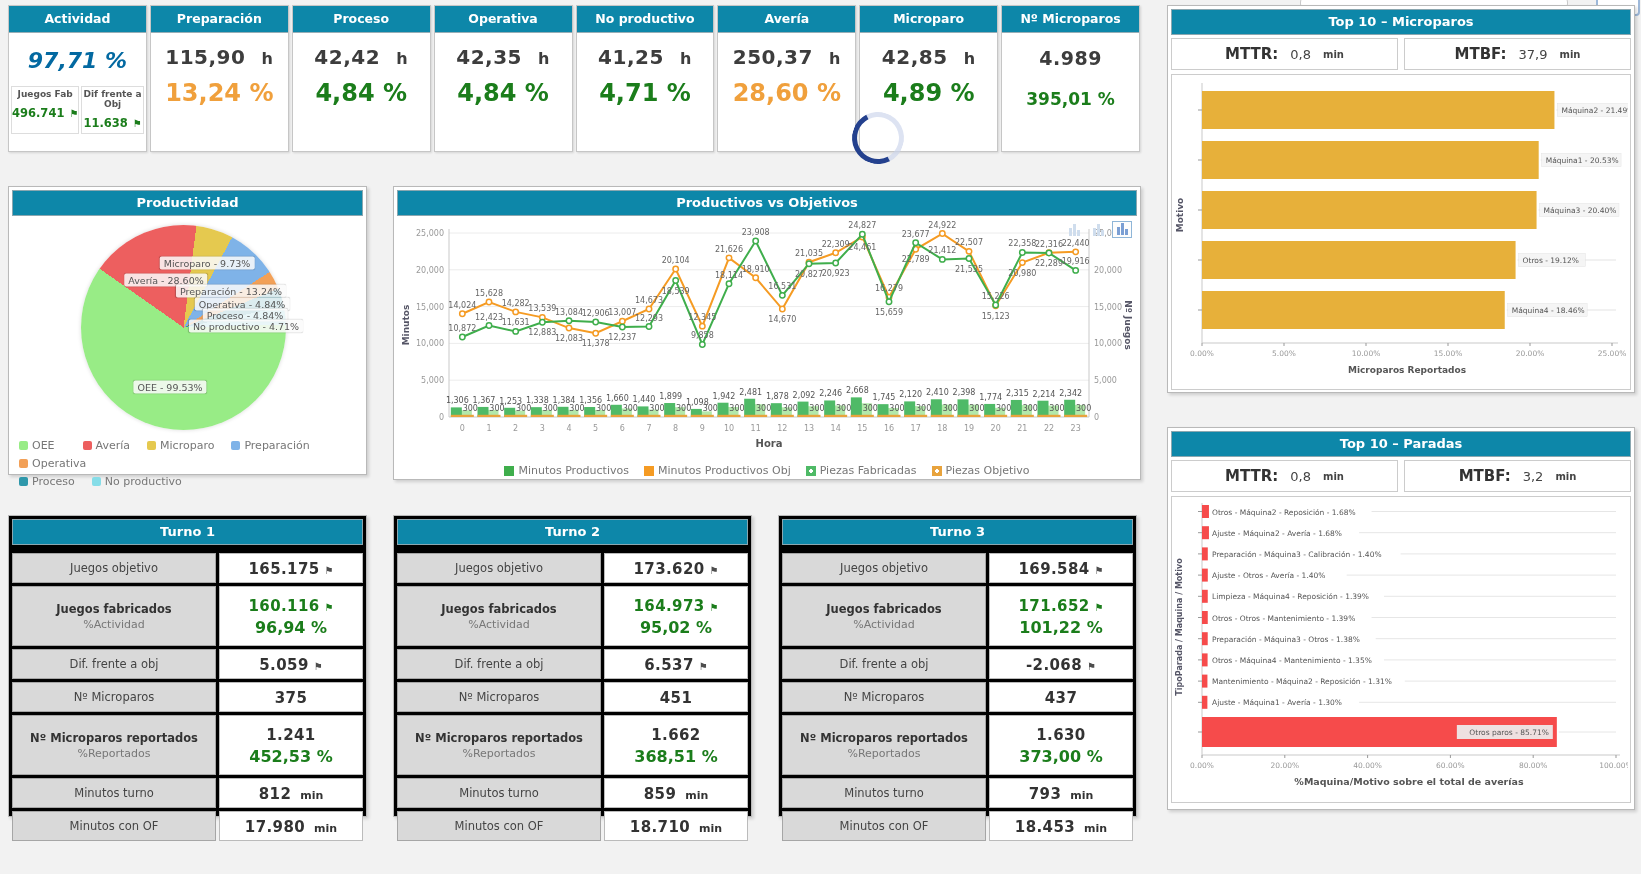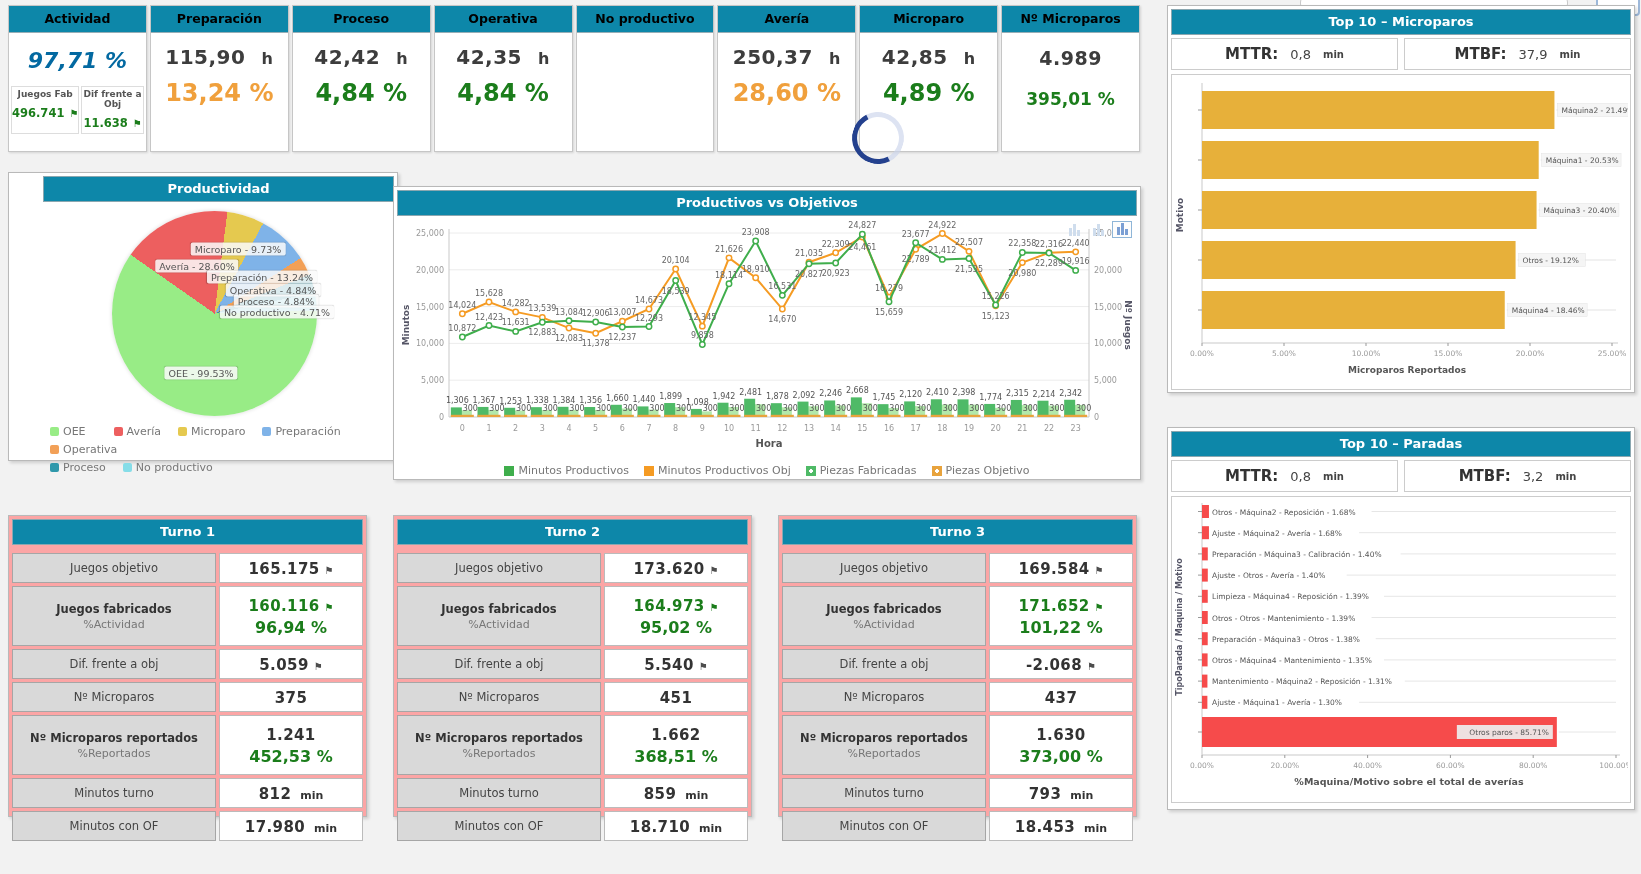--- a/index.html
+++ b/index.html
@@ -4,21 +4,21 @@
 <title>OEE Dashboard</title>
 <style>
   html,body{margin:0;padding:0;background:#e9e9e9;}
   body{font-family:"DejaVu Sans","Liberation Sans",sans-serif;}
   #canvas{position:relative;width:1641px;height:874px;background:#f2f2f2;overflow:hidden;}
   svg{font-family:"DejaVu Sans","Liberation Sans",sans-serif;}
 
   
   #kpi-row{position:absolute;left:8px;top:5px;width:1132px;height:147px;display:flex;gap:3px;}
   .kpi-card{flex:1;background:#fff;border:1px solid #c6c6c6;box-shadow:1px 1px 2px rgba(0,0,0,.12);display:flex;flex-direction:column;}
-  .kpi-header{height:26px;line-height:26px;background:#0d87a9;border-bottom:1px solid #97aeb6;color:#000000;font-weight:bold;font-size:12.5px;text-align:center;white-space:nowrap;overflow:hidden;}
+  .kpi-header{height:26px;line-height:26px;background:#0d87a9;border-bottom:1px solid #97aeb6;color:#ffffff;font-weight:bold;font-size:12.5px;text-align:center;white-space:nowrap;overflow:hidden;}
   .kpi-body{flex:1;text-align:center;}
   .kpi-val{margin-top:12px;font-size:20px;font-weight:bold;color:#3d3d3d;letter-spacing:.5px;}
   .kpi-unit{font-size:16px;font-weight:bold;color:#3d3d3d;margin-left:16px;}
   .kpi-pct{margin-top:10px;font-size:24px;font-weight:bold;}
   .kpi-card.t-std2 .kpi-val{font-size:19px;margin-top:14px;}
   .kpi-card.t-std2 .kpi-pct{font-size:17px;margin-top:20px;}
   .a-val{margin-top:15px;font-size:22px;font-weight:bold;}
   .a-subs{display:flex;margin-top:12px;padding:0 1px;}
   .a-sub{flex:1;border:1px solid #ddd;margin:1px;padding:2px 0 3px;}
   .a-sub-label{font-size:9px;font-weight:bold;color:#555;}
@@ -28,21 +28,21 @@
   .flag.green{color:#1b7d1b;}
 
   
   #spinner{position:absolute;left:852px;top:112px;width:42px;height:42px;border-radius:50%;
     border:5px solid rgba(203,213,235,.65);border-left-color:#24418e;border-bottom-color:#24418e;
     transform:rotate(18deg);z-index:40;}
 
   
   .panel{position:absolute;background:#fff;border:1px solid #b9b9b9;box-shadow:2px 2px 3px rgba(0,0,0,.15);}
   .panel-header{margin:3px;height:24px;line-height:24px;background:#0d87a9;border:1px solid #8aa7b0;color:#fff;font-weight:bold;font-size:13px;text-align:center;}
-  #panel-productividad{left:8px;top:172px;width:357px;height:287px;padding-left:31px;}
+  #panel-productividad{left:8px;top:186px;width:357px;height:287px;}
   #panel-combo{left:393px;top:186px;width:746px;height:292px;}
   #panel-microparos{left:1167px;top:5px;width:466px;height:386px;}
   #panel-paradas{left:1167px;top:427px;width:466px;height:381px;}
 
   
   .fragment-white{position:absolute;left:1300px;top:-8px;width:266px;height:20px;background:#fff;border:1px solid #c9c9c9;border-radius:10px;}
   .fragment-blue{position:absolute;left:1596px;top:-8px;width:40px;height:20px;background:#fff;border:2px solid #9db8d9;border-radius:4px;}
 
   
   .pie-area{position:relative;height:212px;}
@@ -64,21 +64,21 @@
 
   
   .metrics{display:flex;margin:0 3px;gap:6px;}
   .mbox{flex:1;height:30px;border:1px solid #ccc;display:flex;align-items:center;justify-content:center;gap:12px;background:#fff;}
   .mlabel{font-size:15px;font-weight:bold;color:#333;}
   .mval{font-size:13px;color:#444;}
   .munit{font-size:10px;font-weight:bold;color:#444;}
   .chartbox{margin:4px 3px 3px;border:1px solid #ccc;background:#fff;}
 
   
-  .turno{position:absolute;top:515px;width:357px;height:300px;background:#fca5a5;border:1px solid #b9b9b9;box-shadow:2px 2px 3px rgba(0,0,0,.15);}
+  .turno{position:absolute;top:515px;width:357px;height:300px;background:#000000;border:1px solid #b9b9b9;box-shadow:2px 2px 3px rgba(0,0,0,.15);}
   .turno .rows{margin:8px 3px 3px;}
   .trow{display:flex;gap:3px;margin-bottom:3px;}
   .tlabel{width:202px;background:#d9d9d9;border:1px solid #a6a6a6;display:flex;flex-direction:column;align-items:center;justify-content:center;font-size:11.5px;color:#444;}
   .tlabel .sub{color:#777;font-size:11px;margin-top:2px;}
   .tlabel .main-bold{font-weight:bold;color:#333;}
   .tvalue{flex:1;background:#fff;border:1px solid #bbb;display:flex;flex-direction:column;align-items:center;justify-content:center;}
   .tv-num{font-size:15px;font-weight:bold;color:#333;letter-spacing:.4px;}
   .tv-num.green{color:#1b7d1b;}
   .tv-pct{font-size:16px;font-weight:bold;color:#1b7d1b;margin-top:3px;}
   .tv-unit{font-size:11px;font-weight:bold;color:#333;margin-left:9px;}
@@ -124,20 +124,24 @@
       </div>
       <div class="kpi-card t-std">
         <div class="kpi-header">Operativa</div>
         <div class="kpi-body">
           <div class="kpi-val">42,35<span class="kpi-unit">h</span></div>
           <div class="kpi-pct" style="color: rgb(27, 125, 27);">4,84 %</div>
         </div>
       </div>
       <div class="kpi-card t-std">
         <div class="kpi-header">No productivo</div>
+        <div class="kpi-body">
+          <div class="kpi-val">41,25<span class="kpi-unit">h</span></div>
+          <div class="kpi-pct" style="color: rgb(27, 125, 27);">4,71 %</div>
+        </div>
       </div>
       <div class="kpi-card t-std">
         <div class="kpi-header">Avería</div>
         <div class="kpi-body">
           <div class="kpi-val">250,37<span class="kpi-unit">h</span></div>
           <div class="kpi-pct" style="color: rgb(240, 160, 60);">28,60 %</div>
         </div>
       </div>
       <div class="kpi-card t-std">
         <div class="kpi-header">Microparo</div>
@@ -725,21 +729,21 @@
             <div class="tvalue h58">
               <div><span class="tv-num green">164.973</span><span class="flag green">⚑</span></div>
               <div class="tv-pct">95,02 %</div>
             </div>
           </div>
           <div class="trow">
             <div class="tlabel h28">
               <div>Dif. frente a obj</div>
             </div>
             <div class="tvalue h28">
-              <div><span class="tv-num">5.540</span><span class="flag dark">⚑</span></div>
+              <div><span class="tv-num">6.537</span><span class="flag dark">⚑</span></div>
             </div>
           </div>
           <div class="trow">
             <div class="tlabel h28">
               <div>Nº Microparos</div>
             </div>
             <div class="tvalue h28">
               <div><span class="tv-num">451</span></div>
             </div>
           </div>

